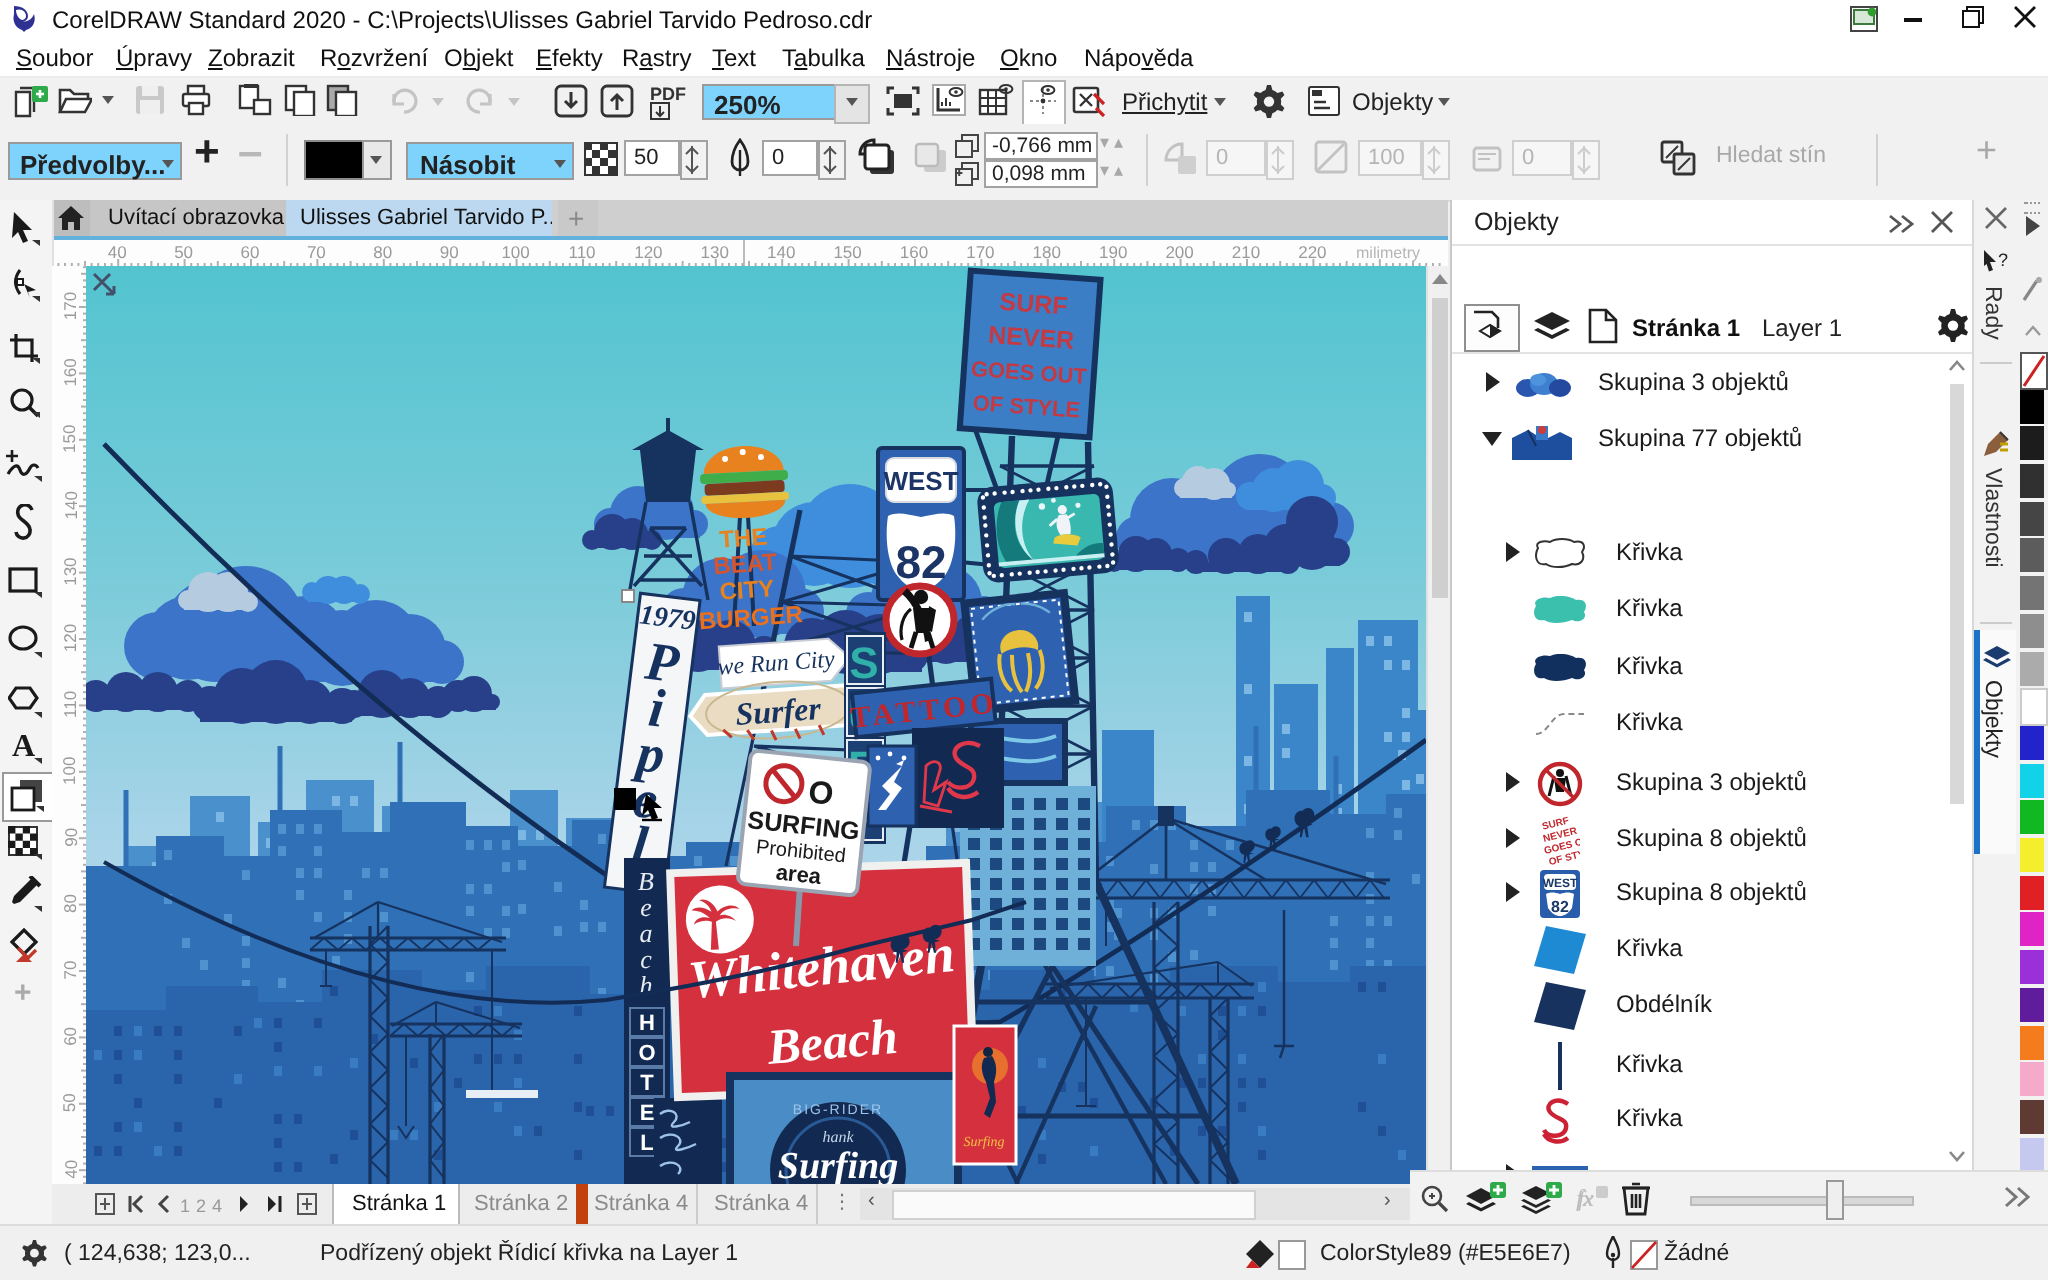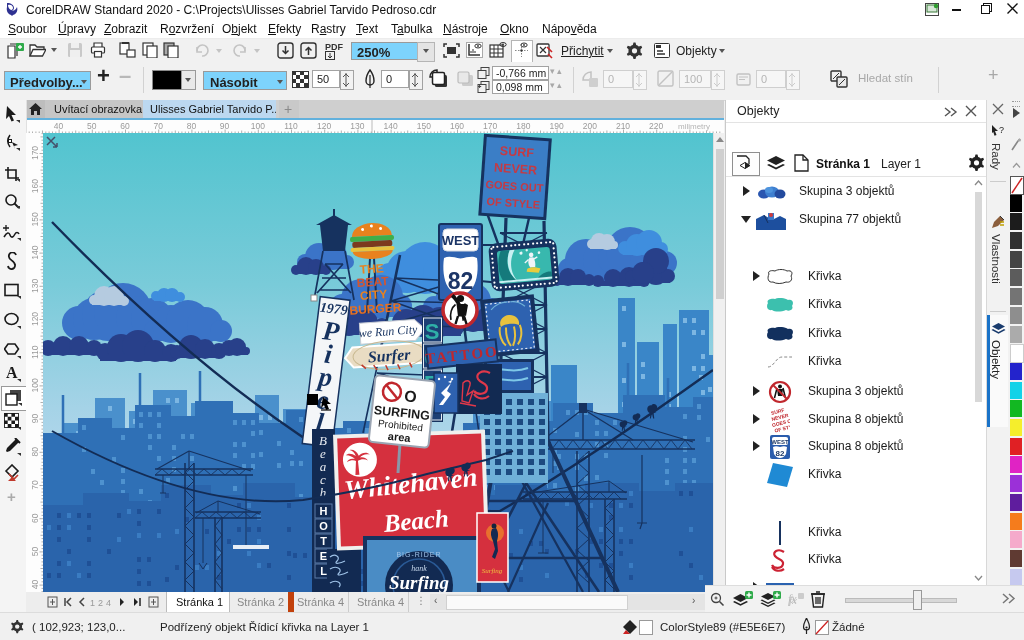--- a/index.html
+++ b/index.html
@@ -2038,20 +2038,28 @@
         <span class="treelbl" style="left:82px">Skupina 8 objektů</span>
       </div>
       <div class="treerow" style="top:360px">
         <div class="abs" style="left:38px;top:3px;width:32px;height:24px;display:flex;align-items:center;justify-content:center">
           <svg width="26" height="24" viewBox="0 0 26 24">
             <path d="M6 0 L26 4 L20 24 L0 20 Z" fill="#1f8ad4"></path>
           </svg>
         </div>
         <span class="treelbl" style="left:82px">Křivka</span>
       </div>
+      <div class="treerow" style="top:388px">
+        <div class="abs" style="left:38px;top:3px;width:32px;height:24px;display:flex;align-items:center;justify-content:center">
+          <svg width="26" height="24" viewBox="0 0 26 24">
+            <path d="M6 0 L26 4 L20 24 L0 20 Z" fill="#17325e"></path>
+          </svg>
+        </div>
+        <span class="treelbl" style="left:82px">Obdélník</span>
+      </div>
       <div class="treerow" style="top:418px">
         <div class="abs" style="left:38px;top:3px;width:32px;height:24px;display:flex;align-items:center;justify-content:center">
           <svg width="26" height="26" viewBox="0 0 26 26">
             <path d="M13 1 L13 25" stroke="#17325e" stroke-width="2"></path>
           </svg>
         </div>
         <span class="treelbl" style="left:82px">Křivka</span>
       </div>
       <div class="treerow" style="top:445px">
         <div class="abs" style="left:38px;top:3px;width:32px;height:24px;display:flex;align-items:center;justify-content:center">
@@ -2226,21 +2234,21 @@
       <svg class="ico" style="left:297px;top:7px" width="14" height="11" viewBox="0 0 14 11">
         <path d="M1 1 L6 5.5 L1 10 M7 1 L12 5.5 L7 10" fill="none" stroke="#777" stroke-width="1.5"></path>
       </svg>
     </div>
 
 <div class="abs" id="statusbar">
  <svg class="ico" style="left:8px;top:5px" width="17" height="17" viewBox="0 0 17 17">
         <path d="M8.5 2 L10 2 L10.6 4 A4.6 4.6 0 0 1 12.6 5.2 L14.6 4.6 L15.4 6 L13.9 7.5 A4.8 4.8 0 0 1 13.9 9.8 L15.4 11.2 L14.6 12.6 L12.6 12 A4.6 4.6 0 0 1 10.6 13.2 L10 15.2 L8.5 15.2 L7.9 13.2 A4.6 4.6 0 0 1 5.9 12 L3.9 12.6 L3.1 11.2 L4.6 9.8 A4.8 4.8 0 0 1 4.6 7.5 L3.1 6 L3.9 4.6 L5.9 5.2 A4.6 4.6 0 0 1 7.9 4 Z" fill="#333"></path>
         <circle cx="9.2" cy="8.6" r="2.2" fill="#f0f0f0"></circle>
       </svg>
- <span style="position:absolute;left:32px;top:8px">( 102,923; 123,0...</span>
+ <span style="position:absolute;left:32px;top:8px">( 124,638; 123,0...</span>
  <span style="position:absolute;left:160px;top:8px">Podřízený objekt Řídicí křivka na Layer 1</span>
  <svg class="ico" style="left:622px;top:7px" width="16" height="15" viewBox="0 0 16 15">
         <path d="M8 0 L15 7 L8 14 L1 7 Z" fill="#222"></path>
         <path d="M4 10 L8 14 L1 14 Z" fill="#cc2222"></path>
       </svg>
  <div class="abs" style="left:639px;top:7px;width:12px;height:13px;background:#fff;border:1px solid #999"></div>
  <span style="position:absolute;left:660px;top:8px">ColorStyle89 (#E5E6E7)</span>
  <svg class="ico" style="left:801px;top:5px" width="11" height="17" viewBox="0 0 11 17">
         <path d="M5.5 0 C6.5 3 8.5 5 8.5 9 A3 3 0 0 1 2.5 9 C2.5 5 4.5 3 5.5 0 Z" fill="none" stroke="#222" stroke-width="1.2"></path>
         <circle cx="5.5" cy="9.5" r="1.1" fill="#222"></circle>

